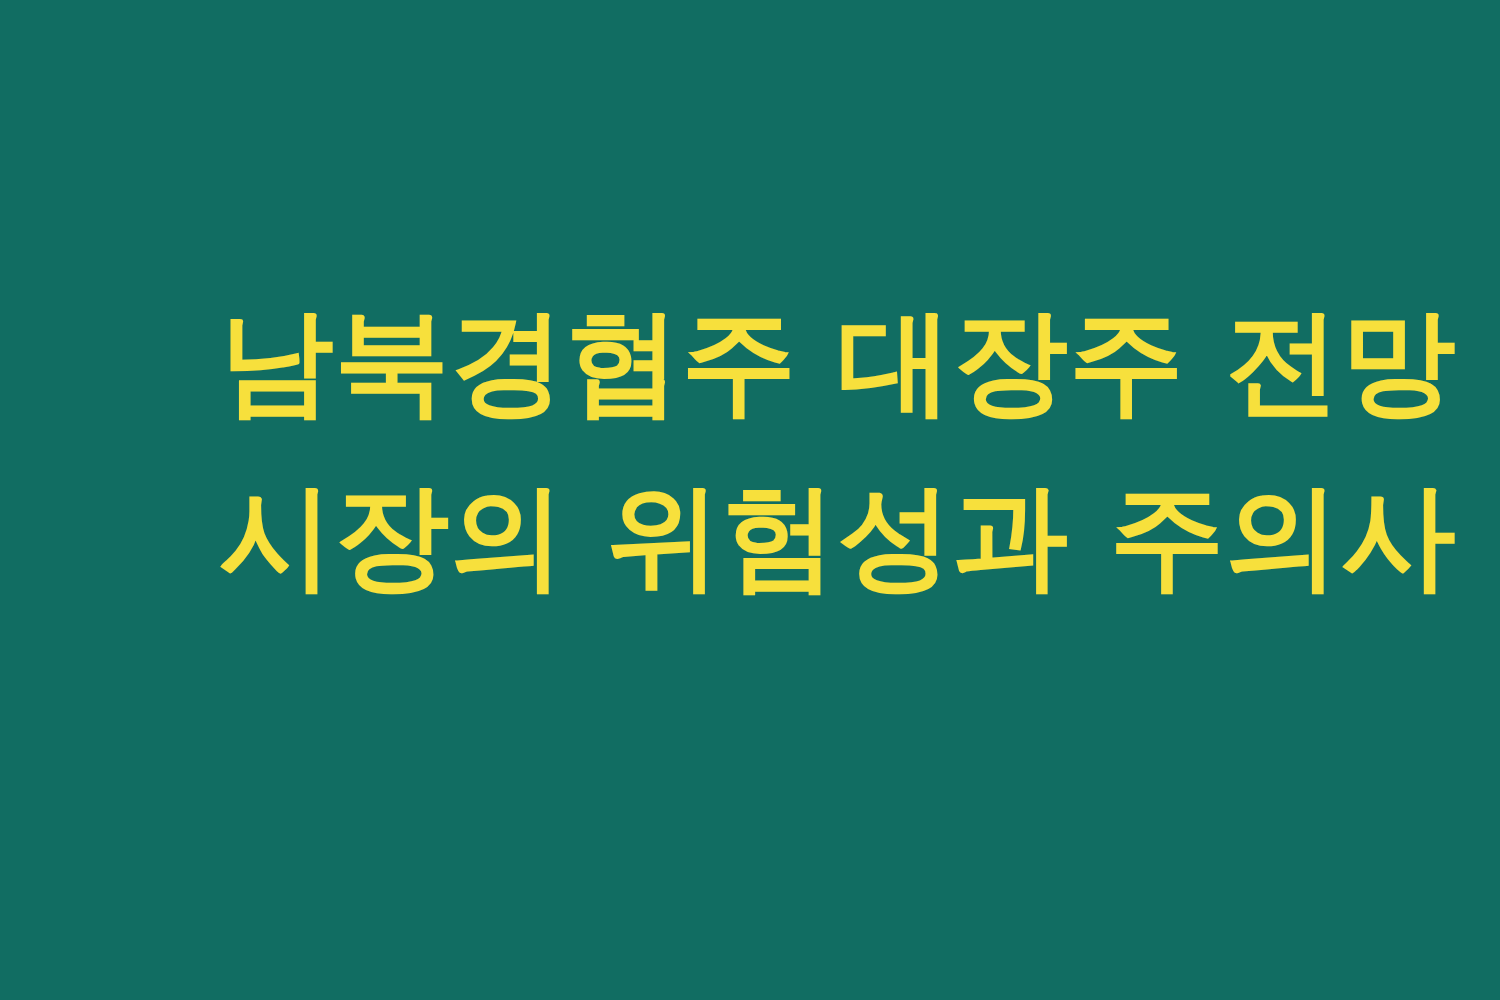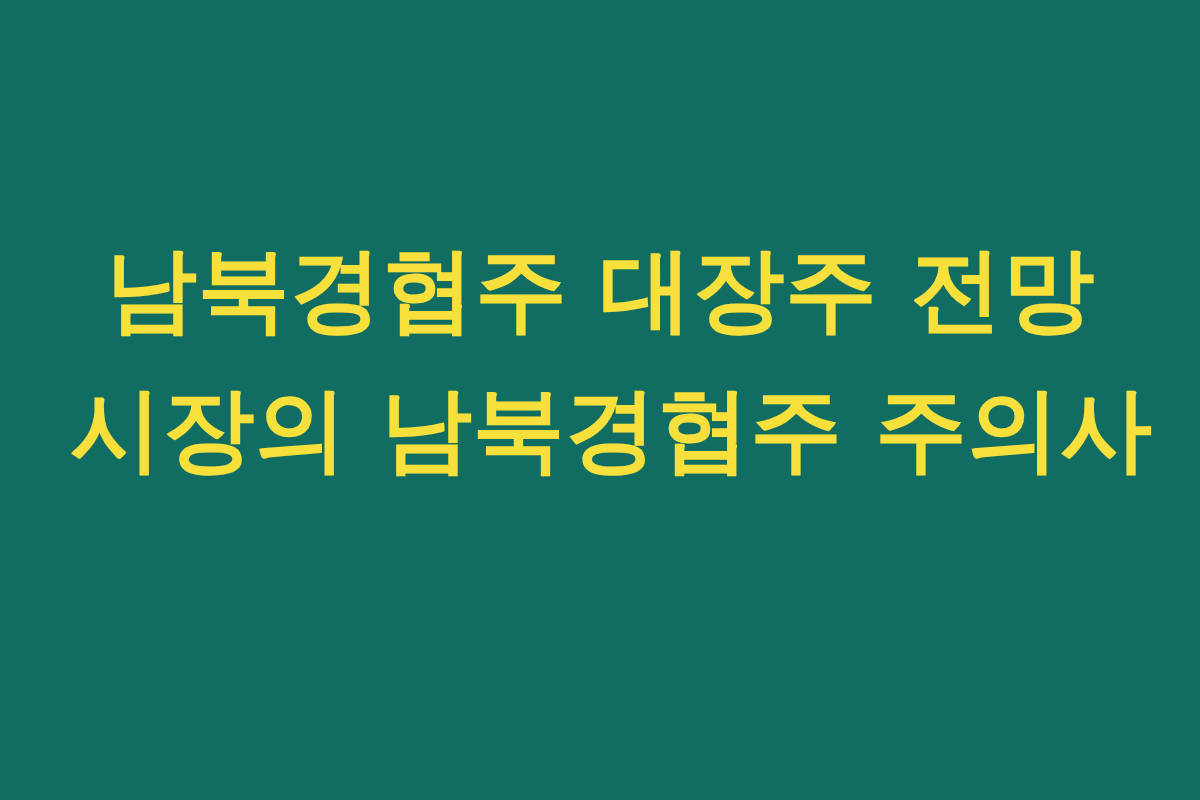--- a/index.html
+++ b/index.html
@@ -15,21 +15,21 @@
     font-family: "DejaVu Sans", "Liberation Sans", sans-serif;
   }
 
   #card {
     position: relative;
     width: 1200px;
     height: 800px;
     box-sizing: border-box;
     display: flex;
     align-items: center;
-    justify-content: center;
+    justify-content: flex-end;
     overflow: hidden;
   }
 
   #title-block {
     width: 1060px;
     text-align: center;
     margin-top: -80px;
     display: flex;
     flex-direction: column;
     align-items: center;
@@ -58,17 +58,17 @@
 </style>
 </head>
 <body>
 
 <div id="card" style="background-color: rgb(17, 109, 98); width: 1200px; height: 800px;">
 
   <div id="title-block" style="text-align: center;">
 
     <span class="title-line line-1" style="color: rgb(247, 224, 60);">남북경협주 대장주 전망</span>
 
-    <span class="title-line line-2" style="color: rgb(247, 224, 60);">시장의 남북경협주 주의사</span>
+    <span class="title-line line-2" style="color: rgb(247, 224, 60);">시장의 위험성과 주의사</span>
 
 
   </div>
 </div>
 
 </body></html>

